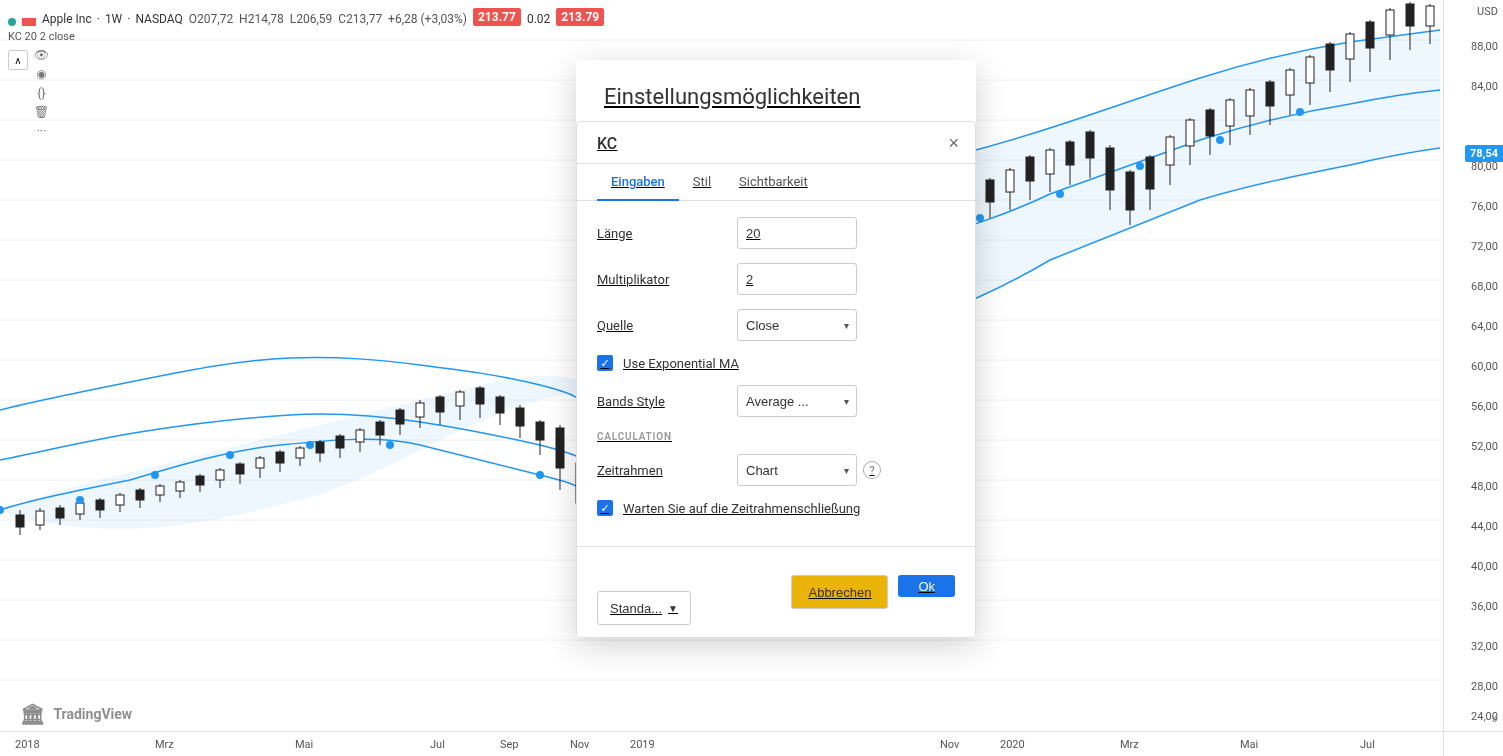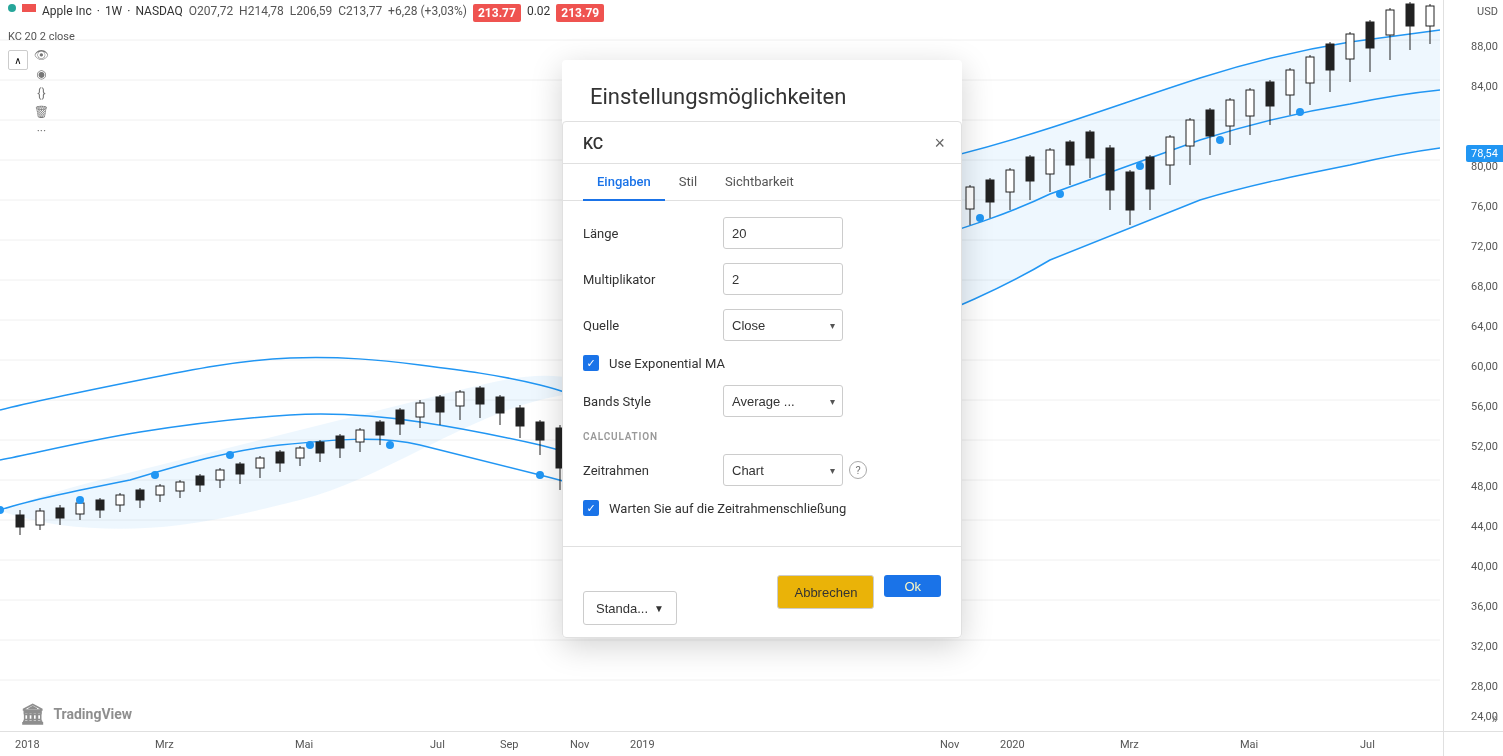--- a/index.html
+++ b/index.html
@@ -22,21 +22,21 @@
       overflow: hidden;
     }
 
     
     .top-bar {
       position: absolute;
       top: 0; left: 0;
       width: 100%;
       height: 30px;
       display: flex;
-      align-items: flex-start;
+      align-items: flex-end;
       padding: 4px 8px;
       gap: 6px;
       z-index: 10;
     }
 
     .ticker-info {
       display: flex;
       align-items: center;
       gap: 5px;
       font-size: 12px;
@@ -140,21 +140,21 @@
       font-size: 11px;
       color: #555;
     }
 
     .price-tag {
       position: absolute;
       right: 0;
       background: #2196f3;
       color: #fff;
       font-size: 11px;
-      font-weight: normal;
+      font-weight: bold;
       padding: 2px 5px;
       border-radius: 2px 0 0 2px;
     }
 
     
     .x-axis {
       position: absolute;
       bottom: 0; left: 0;
       width: 100%;
       height: 25px;
@@ -185,26 +185,27 @@
       top: 0; left: 0;
       width: 1503px;
       height: 756px;
       z-index: 100;
     }
 
     
     .settings-dialog {
       position: absolute;
       top: 60px;
-      left: 562px;
+      left: 576px;
       width: 400px;
       background: #fff;
       border-radius: 4px;
       box-shadow: 0 8px 32px rgba(0,0,0,0.18);
       z-index: 200;
+      text-decoration: underline;
     }
 
     .dialog-header-title {
       font-size: 22px;
       font-weight: 400;
       color: #333;
       padding: 24px 28px 12px;
     }
 
     .dialog-inner {

